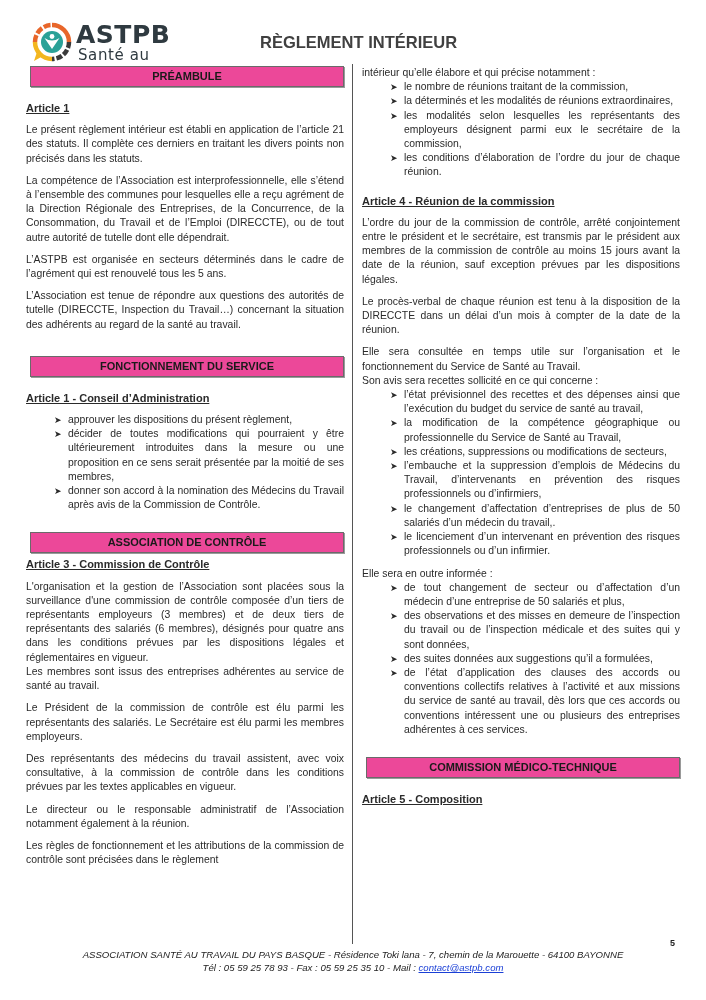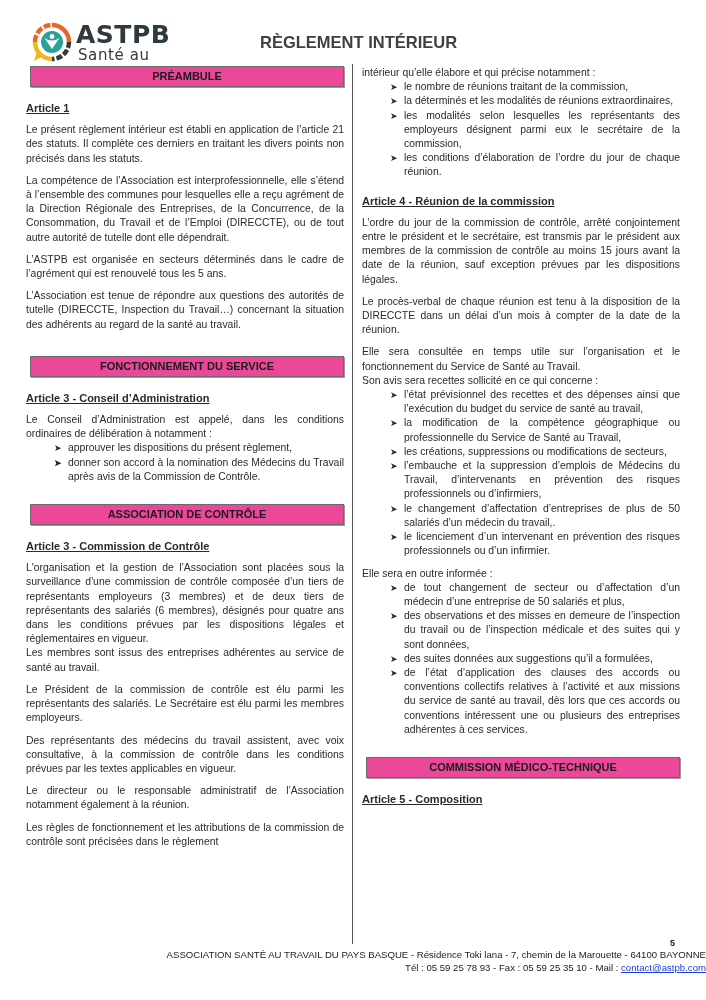--- a/index.html
+++ b/index.html
@@ -24,22 +24,22 @@
   .section-bar { height: 19px; background: #ec4899; border: 1px solid #6a6a6a;
                  box-shadow: 1px 1px 0 #9a9a9a; text-align: center; font-weight: bold;
                  font-size: 11px; line-height: 19px; color: #1a1a1a; margin: 0 0 0 4px; }
   .art-title { font-weight: bold; text-decoration: underline; margin: 11px 0 8px 0; font-size: 11px; }
   p { margin: 0 0 8px 0; text-align: justify; }
   p.tight { margin-bottom: 0; }
   ul.arrows { list-style: none; margin: 0 0 0 0; padding: 0 0 0 28px; }
   ul.arrows li { position: relative; padding-left: 14px; text-align: justify; }
   ul.arrows li .bullet { position: absolute; left: 0; top: 0; font-size: 9px; }
 
-  .footer { position: absolute; left: 0; top: 948px; width: 706px; text-align: right;
-            font-size: 9.6px; line-height: 13px; color: #222; }
+  .footer { position: absolute; left: 0; top: 948px; width: 706px; text-align: center;
+            font-style: italic; font-size: 9.6px; line-height: 13px; color: #222; }
   .page-num { position: absolute; left: 670px; top: 938px; font-size: 9px; font-weight: bold; color: #222; }
   .mail-link { color: #1a3fd6; text-decoration: underline; }
 </style>
 </head>
 <body>
 
 <div class="page">
 
   <div class="header">
     <div class="logo">
@@ -64,31 +64,30 @@
   <div class="col col-left">
     <div class="section-bar">PRÉAMBULE</div>
     <div class="art-title" style="margin-top:14px">Article 1</div>
     <p>Le présent règlement intérieur est établi en application de l’article 21 des statuts. Il complète ces derniers en traitant les divers points non précisés dans les statuts.</p>
     <p>La compétence de l’Association est interprofessionnelle, elle s’étend à l’ensemble des communes pour lesquelles elle a reçu agrément de la Direction Régionale des Entreprises, de la Concurrence, de la Consommation, du Travail et de l’Emploi (DIRECCTE), ou de tout autre autorité de tutelle dont elle dépendrait.</p>
     <p>L’ASTPB est organisée en secteurs déterminés dans le cadre de l’agrément qui est renouvelé tous les 5 ans.</p>
     <p>L’Association est tenue de répondre aux questions des autorités de tutelle (DIRECCTE, Inspection du Travail…) concernant la situation des adhérents au regard de la santé au travail.</p>
     <div style="height:16px"></div>
 
     <div class="section-bar">FONCTIONNEMENT DU SERVICE</div>
-    <div class="art-title" style="margin-top:14px">Article 3 - Conseil d’Administration</div>
-    <p class="tight">Le Conseil d’Administration est appelé, dans les conditions ordinaires de délibération à notamment :</p>
+    <div class="art-title" style="margin-top:14px">Article 1 - Conseil d’Administration</div>
     <ul class="arrows">
       <li><span class="bullet">➤</span><span>approuver les dispositions du présent règlement,</span></li>
-      <li><span class="bullet">➤</span></li>
+      <li><span class="bullet">➤</span><span>décider de toutes modifications qui pourraient y être ultérieurement introduites dans la mesure ou une proposition en ce sens serait présentée par la moitié de ses membres,</span></li>
       <li><span class="bullet">➤</span><span>donner son accord à la nomination des Médecins du Travail après avis de la Commission de Contrôle.</span></li>
     </ul>
     <div style="height:20px"></div>
 
     <div class="section-bar">ASSOCIATION DE CONTRÔLE</div>
-    <div class="art-title" style="margin-top:14px">Article 3  - Commission de Contrôle</div>
+    <div class="art-title" style="margin-top:4px">Article 3  - Commission de Contrôle</div>
     <p class="tight">L'organisation et la gestion de l’Association sont placées sous la surveillance d'une commission de contrôle composée d’un tiers de représentants employeurs (3 membres) et de deux tiers de représentants des salariés (6 membres), désignés pour quatre ans dans les conditions prévues par les dispositions légales et réglementaires en vigueur.</p>
     <p>Les membres sont issus des entreprises adhérentes au service de santé au travail.</p>
     <p>Le Président de la commission de contrôle est élu parmi les représentants des salariés. Le Secrétaire est élu parmi les membres employeurs.</p>
     <p>Des représentants des médecins du travail assistent, avec voix consultative, à la commission de contrôle dans les conditions prévues par les textes applicables en vigueur.</p>
     <p>Le directeur ou le responsable administratif de l’Association notamment également à la réunion.</p>
     <p>Les règles de fonctionnement et les attributions de la commission de contrôle sont précisées dans le règlement</p>
   </div>
 
   <div class="col col-right">
     <p class="tight">intérieur qu’elle élabore et qui précise notamment :</p>

